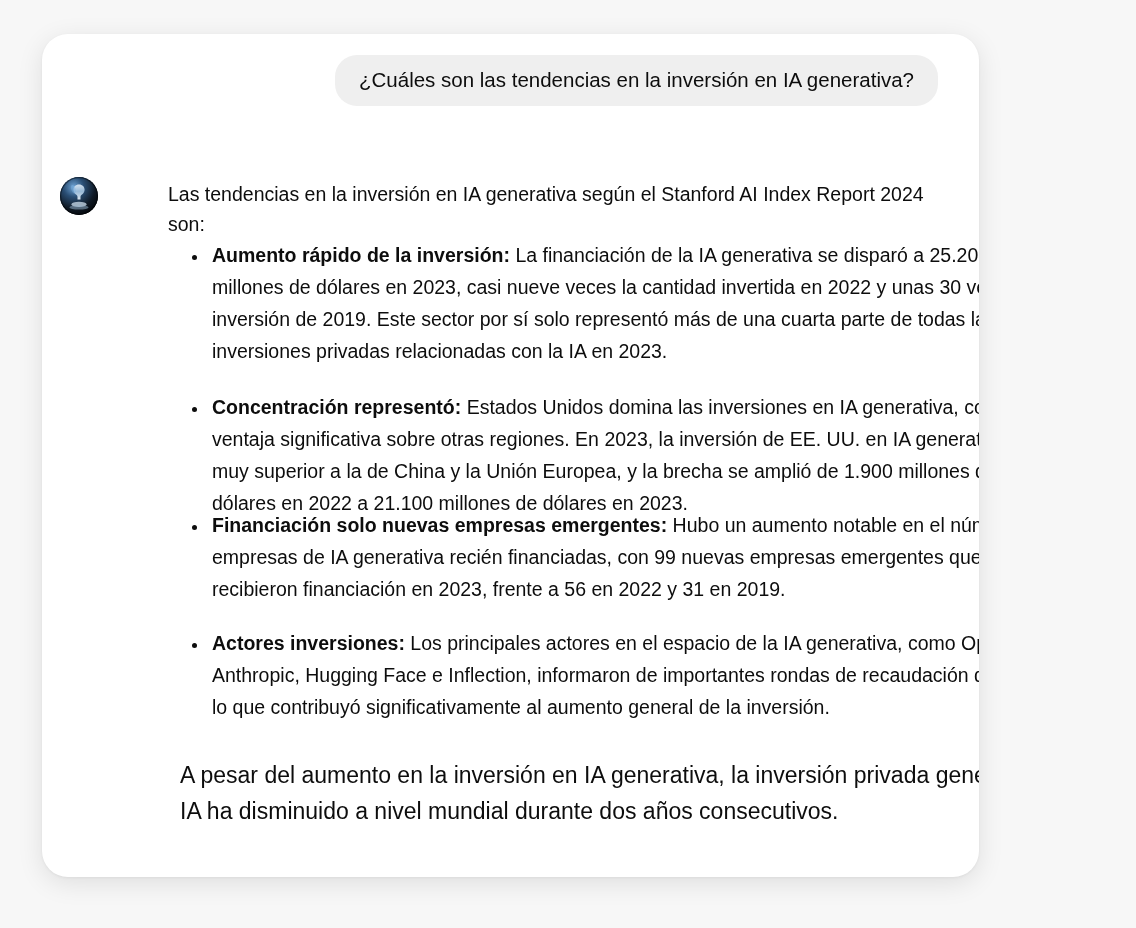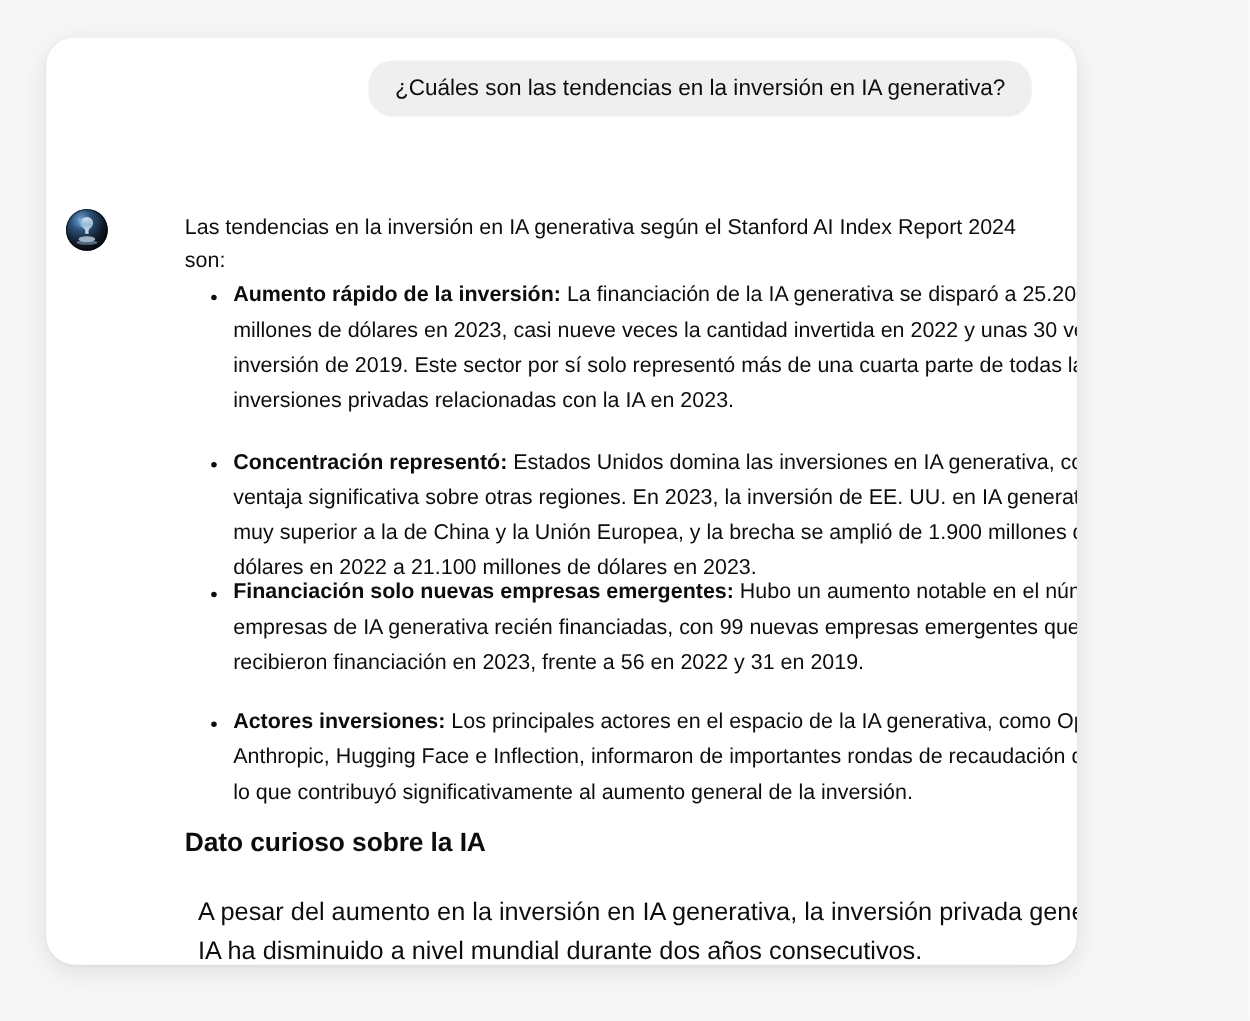--- a/index.html
+++ b/index.html
@@ -48,21 +48,21 @@
     font-size: 20.5px;
     line-height: 26px;
     color: #0d0d0d;
     white-space: nowrap;
   }
 
   
   #assistant-turn {
     position: absolute;
     left: 0;
-    top: 122px;
+    top: 109px;
     width: 100%;
     padding: 0 31px 0 18px;
   }
 
   #avatar {
     position: absolute;
     left: 18px;
     top: 34px;
     width: 38px;
     height: 38px;
@@ -191,19 +191,18 @@
           <span class="lead">Concentración representó:</span><span class="body"> Estados Unidos domina las inversiones en IA generativa, con una ventaja significativa sobre otras regiones. En 2023, la inversión de EE. UU. en IA generativa fue muy superior a la de China y la Unión Europea, y la brecha se amplió de 1.900 millones de dólares en 2022 a 21.100 millones de dólares en 2023.</span>
         </li>
         <li class="bullet-item" id="bullet-3">
           <span class="lead">Financiación solo nuevas empresas emergentes:</span><span class="body"> Hubo un aumento notable en el número de empresas de IA generativa recién financiadas, con 99 nuevas empresas emergentes que recibieron financiación en 2023, frente a 56 en 2022 y 31 en 2019.</span>
         </li>
         <li class="bullet-item" id="bullet-4">
           <span class="lead">Actores inversiones:</span><span class="body"> Los principales actores en el espacio de la IA generativa, como OpenAI, Anthropic, Hugging Face e Inflection, informaron de importantes rondas de recaudación de fondos, lo que contribuyó significativamente al aumento general de la inversión.</span>
         </li>
       </ul>
 
-      <h3 id="fun-fact-heading">Dato curioso sobre la IA</h3>
 
       <p id="fun-fact-text">A pesar del aumento en la inversión en IA generativa, la inversión privada general en IA ha disminuido a nivel mundial durante dos años consecutivos.</p>
 
     </div>
   </div>
 </div>
 
 </body></html>

